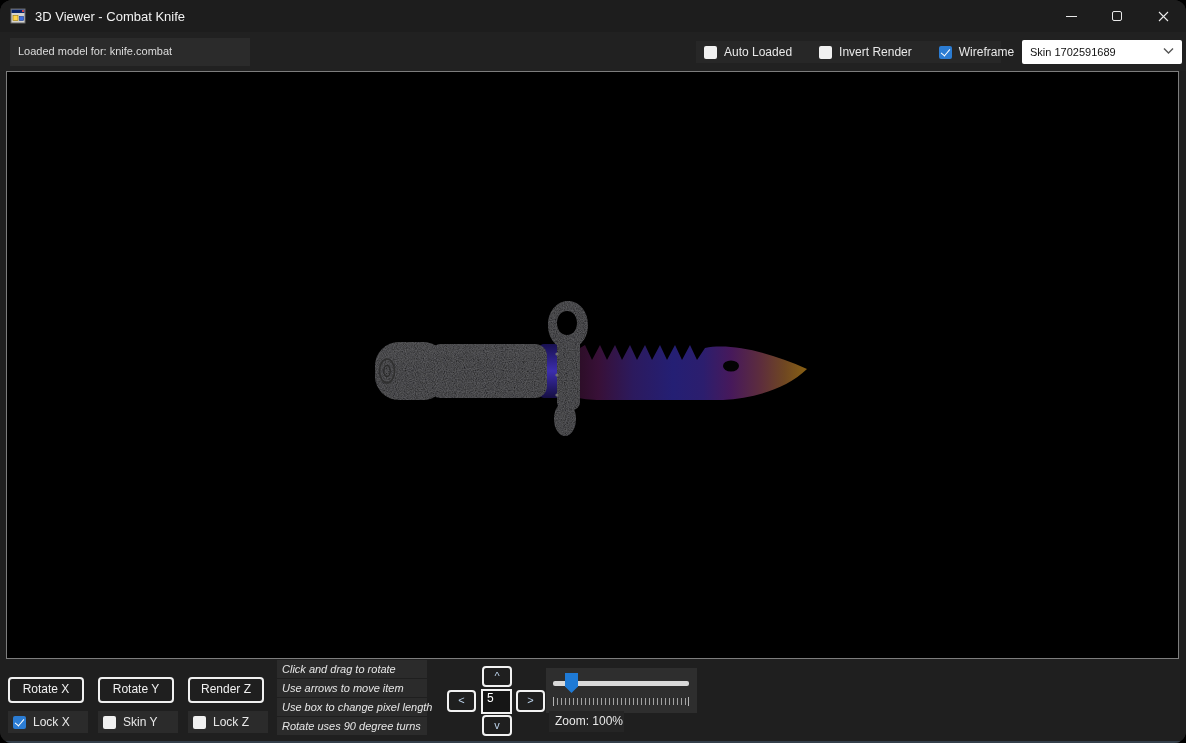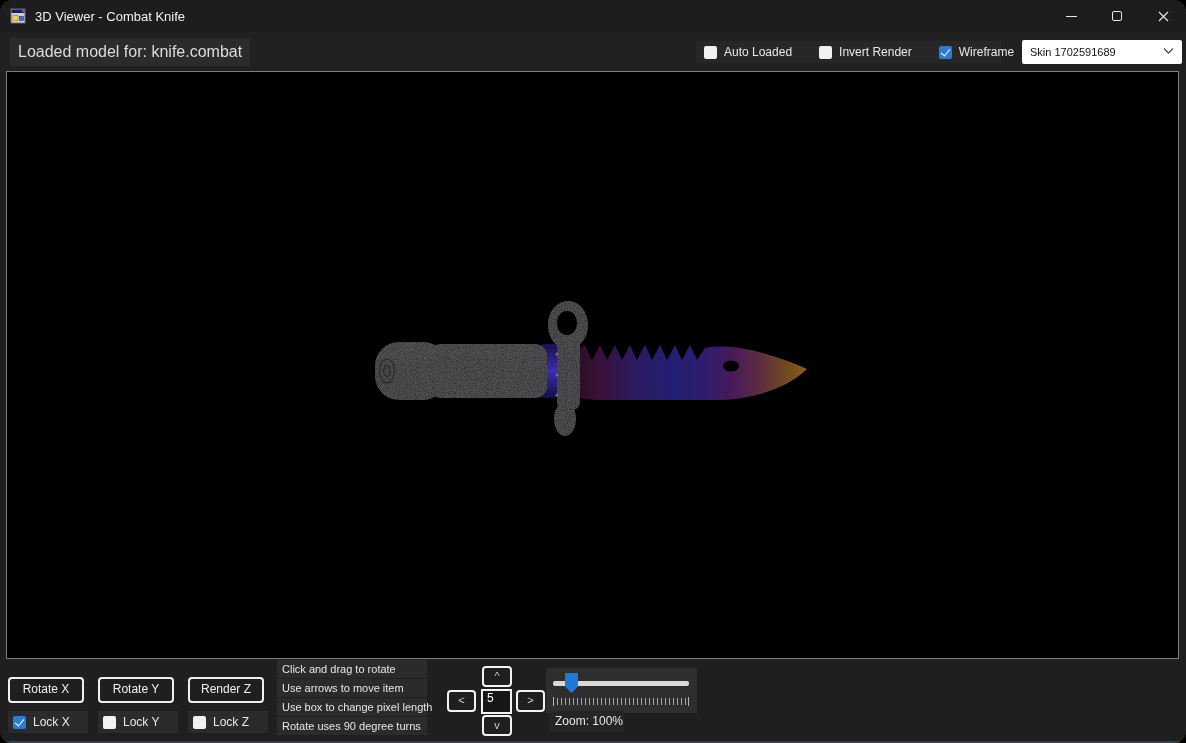--- a/index.html
+++ b/index.html
@@ -13,21 +13,21 @@
   .app-icon { margin-left:10px; width:16px; height:16px; flex:0 0 auto; }
   .title-text { margin-left:9px; color:#f2f2f2; font-size:13px; }
   .win-controls { position:absolute; right:0; top:0; height:32px; display:flex; }
   .win-btn { width:46px; height:32px; display:flex; align-items:center; justify-content:center; cursor:default; }
   .min-glyph { width:11px; height:1px; background:#e9e9e9; }
   .max-glyph { width:10px; height:10px; border:1px solid #e9e9e9; border-radius:2px; }
 
   
   .toolbar { position:absolute; top:32px; left:0; width:1186px; height:39px; background:#212121; }
   .loaded-box { position:absolute; left:10px; top:6px; width:240px; height:28px; background:#2b2b2b;
-                color:#dcdcdc; font-size:16px; line-height:27px; padding-left:8px; }
+                color:#dcdcdc; font-size:11px; line-height:27px; padding-left:8px; }
   .cb-strip { position:absolute; left:696px; top:9px; width:305px; height:22px; background:#272727;
               display:flex; align-items:center; padding-left:8px; }
   .cb-item { display:flex; align-items:center; margin-right:27px; }
   .cb { position:relative; width:13px; height:13px; background:#f1f1f1; border-radius:2px; flex:0 0 auto; }
   .cb.checked { background:#2b7cd3; }
   .cb.checked::after { content:""; position:absolute; left:4px; top:1px; width:4px; height:8px;
                        border-right:1.7px solid #fff; border-bottom:1.7px solid #fff; transform:rotate(40deg); }
   .cb-label { margin-left:7px; color:#e8e8e8; font-size:12px; white-space:nowrap; }
   .combo { position:absolute; left:1022px; top:8px; width:160px; height:24px; background:#ffffff; border-radius:2px;
            color:#111; font-size:11px; line-height:24px; padding-left:8px; }
@@ -37,21 +37,21 @@
   .viewport { position:absolute; left:6px; top:71px; width:1173px; height:588px; background:#000;
               border:1px solid #7d7d7d; }
   .knife { position:absolute; left:364px; top:224px; }
 
   
   .bottombar { position:absolute; top:660px; left:0; width:1186px; height:83px; background:#1f1f1f; }
   .rot-btn { position:absolute; top:17px; width:76px; height:26px; background:#1f1f1f; border:2px solid #f0f0f0;
              border-radius:4px; color:#f0f0f0; font-size:12px; text-align:center; line-height:21px; cursor:default; }
   .lock-strip { position:absolute; top:51px; width:80px; height:22px; background:#2b2b2b;
                 display:flex; align-items:center; padding-left:5px; }
-  .help-panel { position:absolute; left:277px; top:0; width:150px; }
+  .help-panel { position:absolute; left:277px; top:0; width:150px;font-style:italic; }
   .help-row { width:150px; height:19px; background:#2b2b2b; border-bottom:1px solid #1f1f1f;
               color:#e6e6e6; font-size:11px; line-height:18px; padding-left:5px; white-space:nowrap; }
   .pad-btn { position:absolute; background:#1f1f1f; border:2px solid #f2f2f2; border-radius:4px;
              color:#bcd2ea; font-size:11px; text-align:center; cursor:default; }
   .pad-box { position:absolute; left:481px; top:29px; width:31px; height:25px; background:#161616;
              border:2px solid #f2f2f2; color:#fff; font-size:12px; padding-left:4px; font-family:"Liberation Sans",sans-serif; }
   .slider-panel { position:absolute; left:546px; top:8px; width:151px; height:45px; background:#2e2e2e; }
   .slider-track { position:absolute; left:7px; top:13px; width:136px; height:5px; background:#d9d9d9; border-radius:2px; }
   .slider-thumb { position:absolute; left:19px; top:5px; width:13px; height:20px; background:#1e7ad6;
                   clip-path:polygon(0 0,100% 0,100% 68%,50% 100%,0 68%); }
@@ -209,21 +209,21 @@
     <div class="rot-btn" style="left:8px">Rotate X</div>
     <div class="rot-btn" style="left:98px">Rotate Y</div>
     <div class="rot-btn" style="left:188px">Render Z</div>
 
     <div class="lock-strip" style="left:8px">
       <span class="cb checked"></span>
       <span class="cb-label">Lock X</span>
     </div>
     <div class="lock-strip" style="left:98px">
       <span class="cb"></span>
-      <span class="cb-label">Lock Y</span>
+      <span class="cb-label">Skin Y</span>
     </div>
     <div class="lock-strip" style="left:188px">
       <span class="cb"></span>
       <span class="cb-label">Lock Z</span>
     </div>
 
     <div class="help-panel">
       <div class="help-row">Click and drag to rotate</div>
       <div class="help-row">Use arrows to move item</div>
       <div class="help-row">Use box to change pixel length</div>

